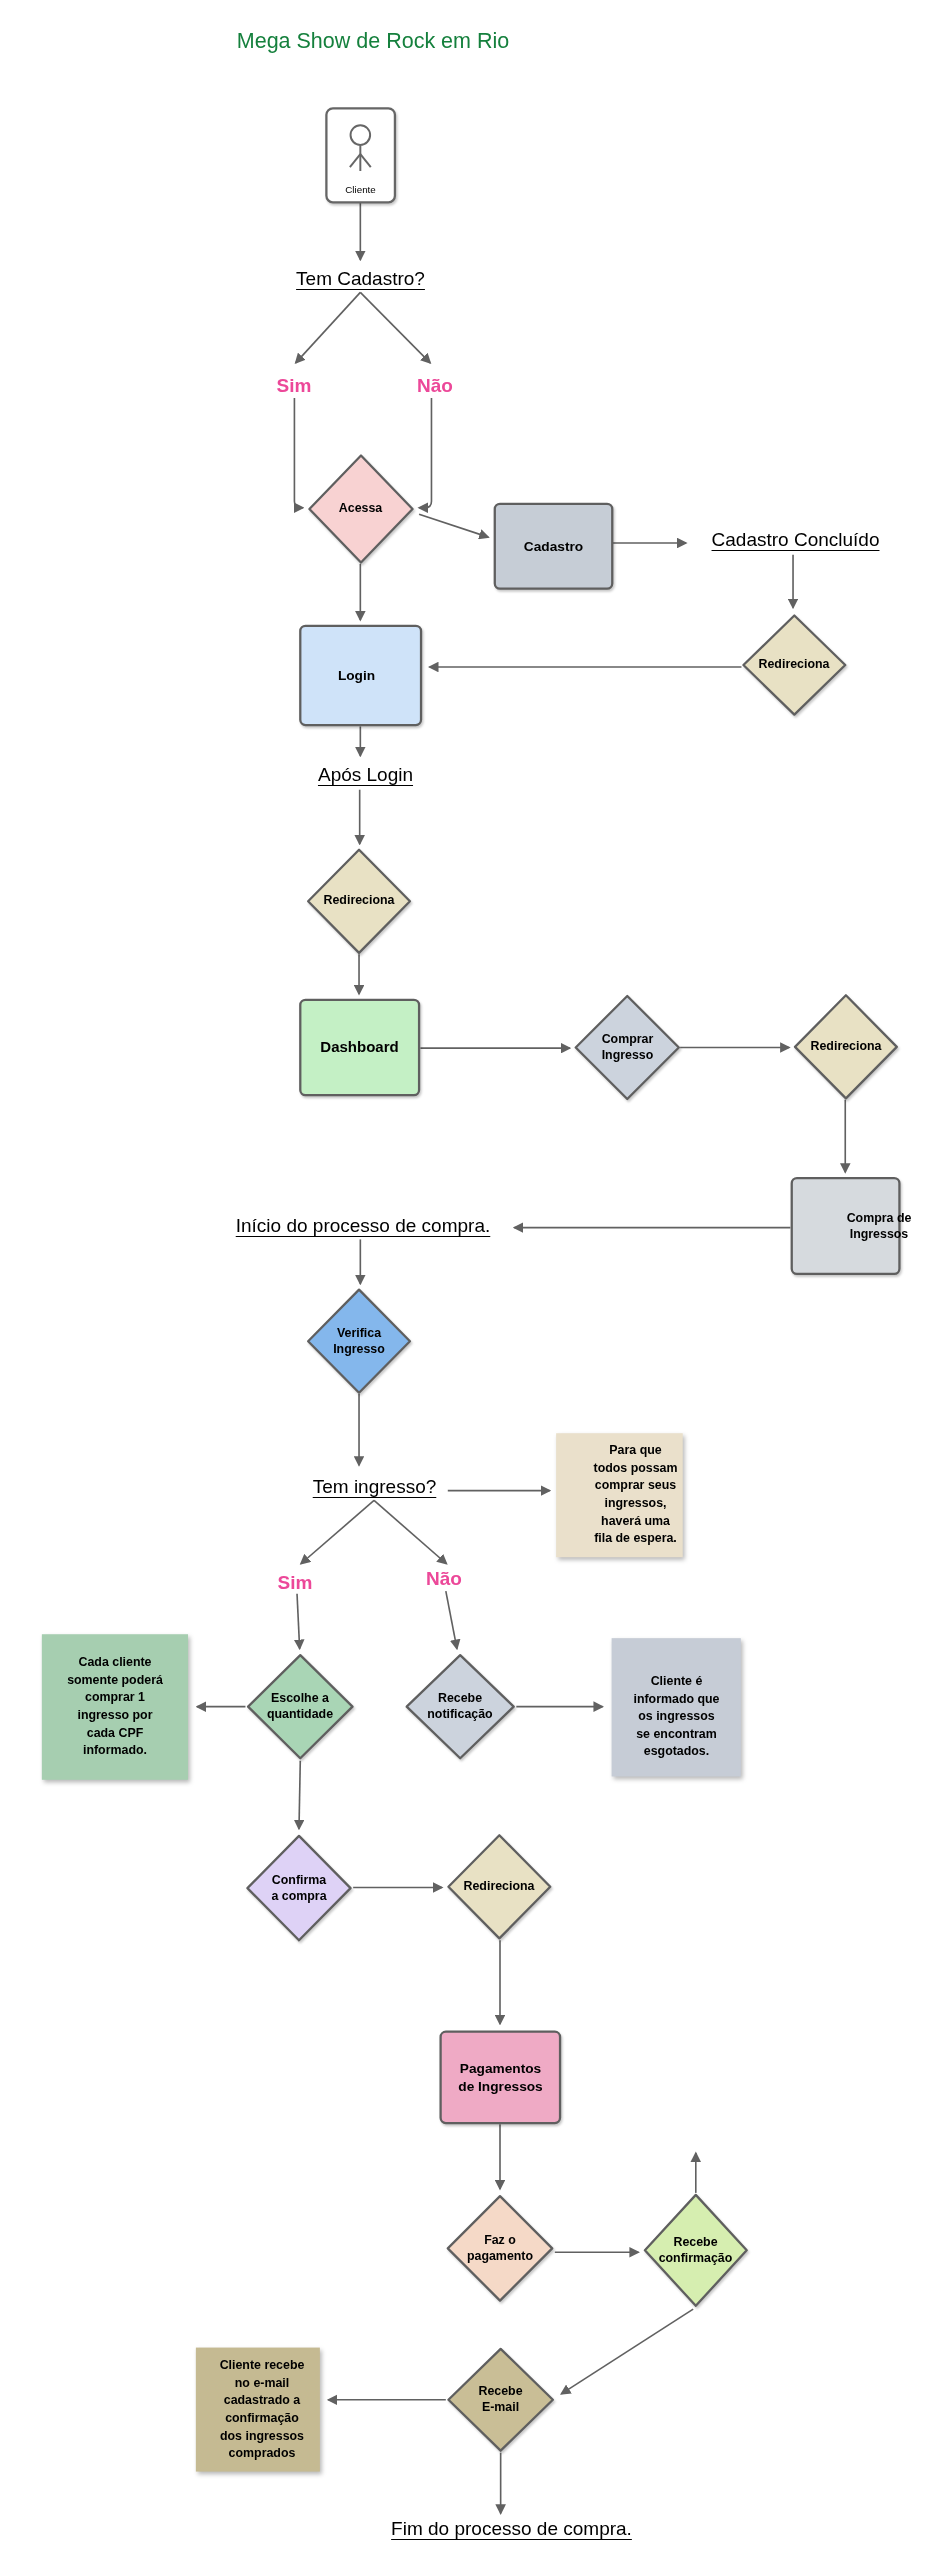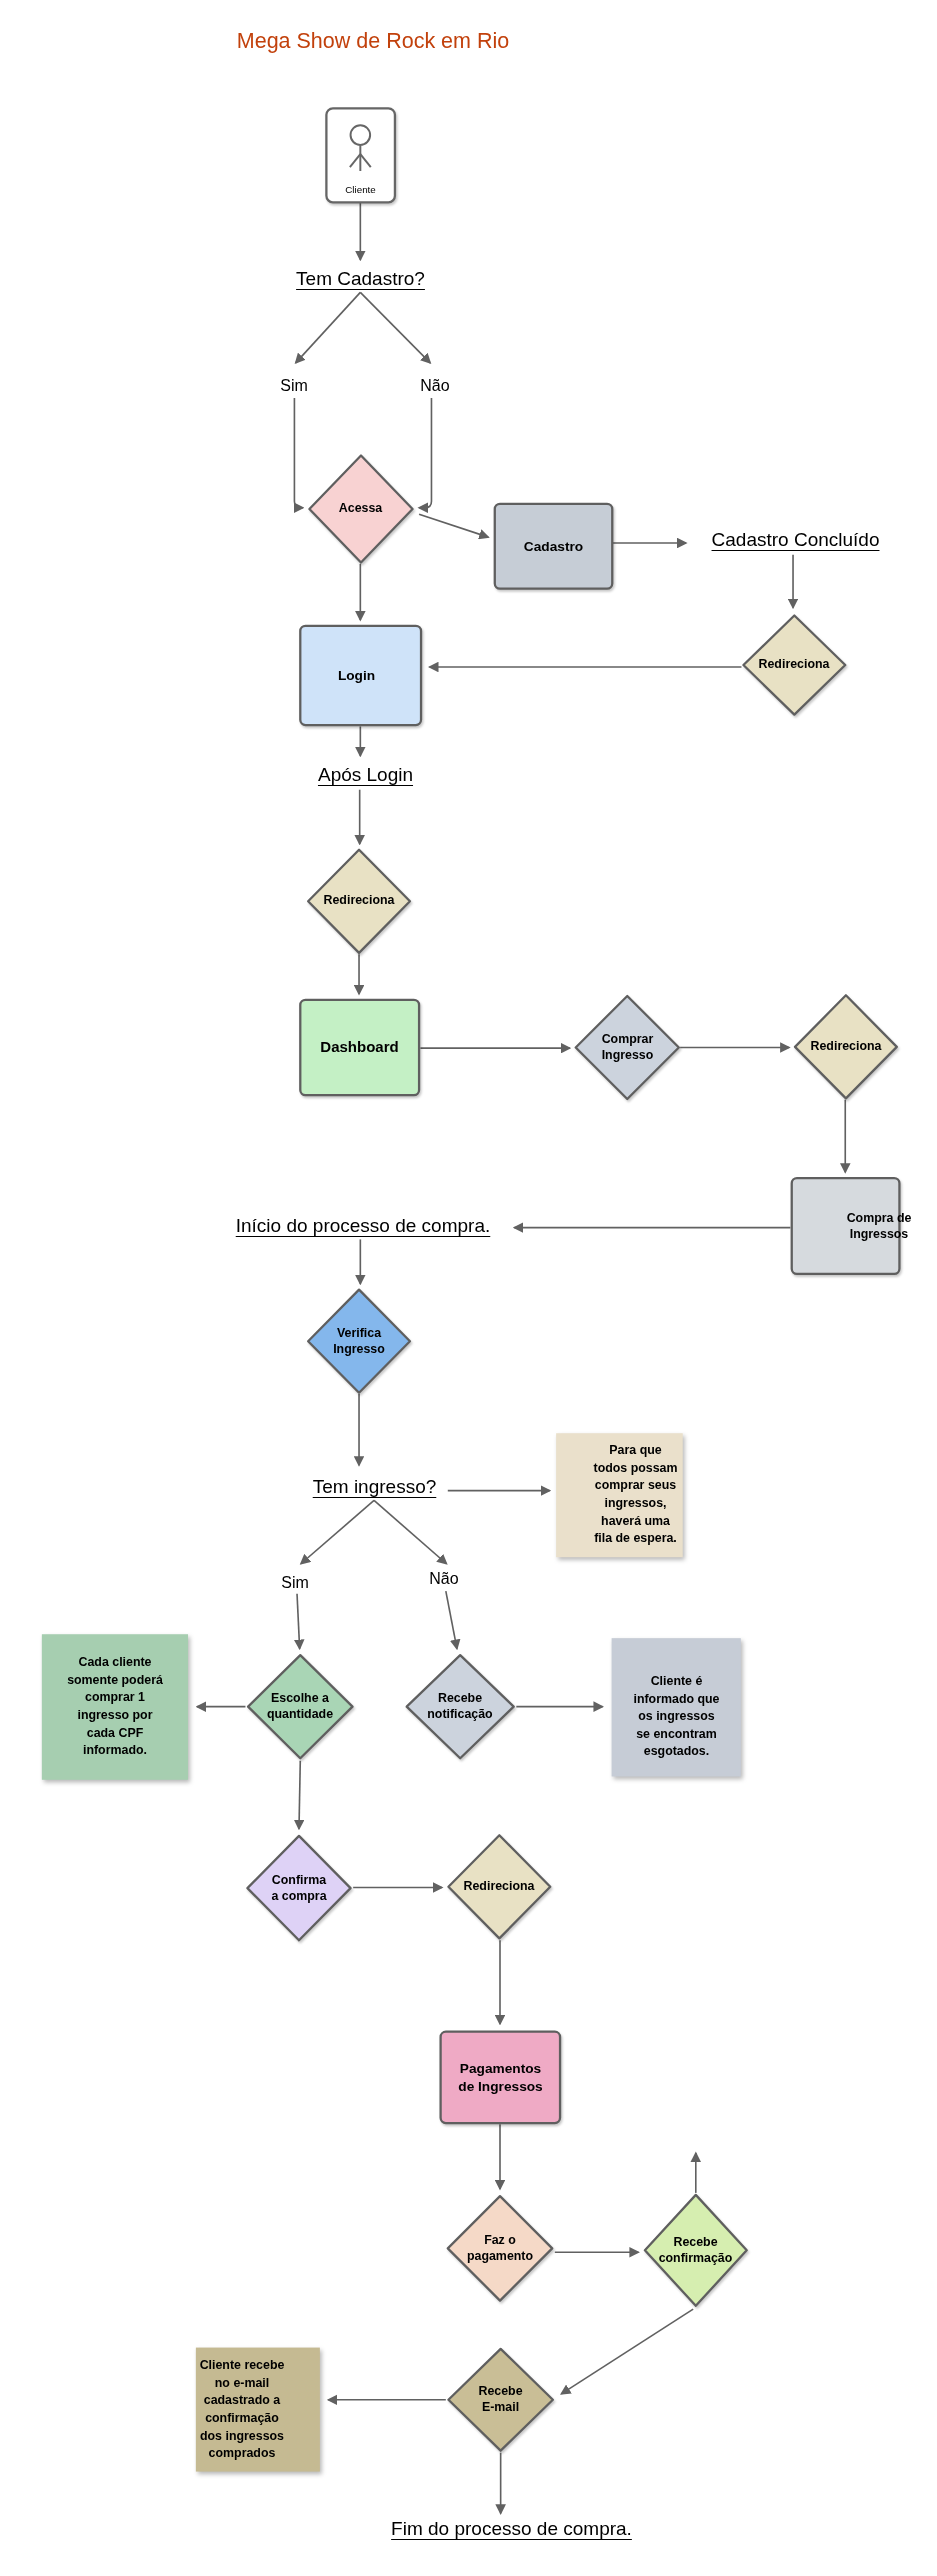--- a/index.html
+++ b/index.html
@@ -7,22 +7,22 @@
           font-family:"Liberation Sans","DejaVu Sans",sans-serif;}
   svg.layer{position:absolute;left:0;top:0;}
   .shape{filter:drop-shadow(2px 3px 2px rgba(0,0,0,0.22));}
   .note{filter:drop-shadow(3px 4px 3px rgba(0,0,0,0.28));}
   .lbl{position:absolute;display:flex;align-items:center;justify-content:center;text-align:center;
        color:#000;white-space:pre-line;pointer-events:none;}
   .node-lbl{font-weight:bold;font-size:12.4px;line-height:1.25;}
   .box-lbl{font-weight:bold;font-size:13.7px;line-height:1.25;}
   .note-lbl{font-weight:bold;font-size:12.4px;line-height:1.42;}
   .flow-lbl{font-size:19px;font-weight:400;text-decoration:underline;text-underline-offset:3.9px;white-space:nowrap;}
-  .branch-lbl{font-size:16px;font-weight:normal;color:#000000;}
-  .title-lbl{font-size:21.5px;color:#c2410c;white-space:nowrap;}
+  .branch-lbl{font-size:19px;font-weight:bold;color:#ec4899;}
+  .title-lbl{font-size:21.5px;color:#15803d;white-space:nowrap;}
   .actor-lbl{font-size:9.8px;font-weight:400;}
 </style>
 </head>
 <body>
 
 <div class="canvas">
 
   <svg class="layer" width="938" height="2576" viewBox="0 0 1437 3947">
     <defs>
       <marker id="arr" viewBox="0 0 10 10" refX="8.5" refY="5" markerWidth="6.5" markerHeight="6.5" orient="auto-start-reverse">
@@ -164,21 +164,21 @@
 a compra</div>
   <div class="lbl node-lbl" style="left:447px;top:1874px;width:104px;height:26px;">Redireciona</div>
   <div class="lbl box-lbl" style="left:446px;top:2056px;width:109px;height:43px;">Pagamentos
 de Ingressos</div>
   <div class="lbl node-lbl" style="left:461px;top:2219px;width:78px;height:59px;">Faz o
 pagamento</div>
   <div class="lbl node-lbl" style="left:653px;top:2221px;width:85px;height:59px;">Recebe
 confirmação</div>
   <div class="lbl node-lbl" style="left:468px;top:2370px;width:65px;height:59px;">Recebe
 E-mail</div>
-  <div class="lbl note-lbl" style="left:180px;top:2348px;width:124px;height:124px;text-align:center;">Cliente recebe
+  <div class="lbl note-lbl" style="left:200px;top:2348px;width:124px;height:124px;text-align:center;">Cliente recebe
 no e-mail
 cadastrado a
 confirmação
 dos ingressos
 comprados</div>
 
   <div class="lbl flow-lbl" style="left:368px;top:2515px;width:287px;height:27.4px;">Fim do processo de compra.</div>
 
 </div>
 

